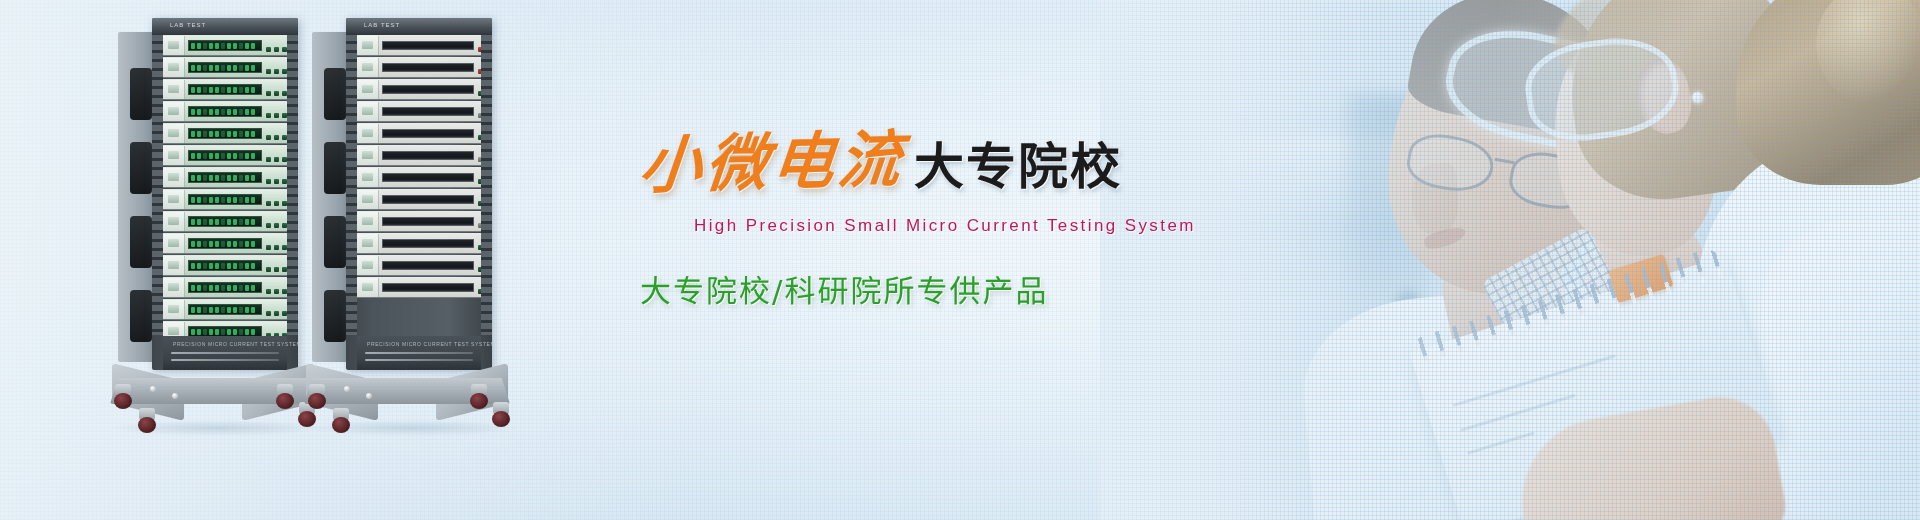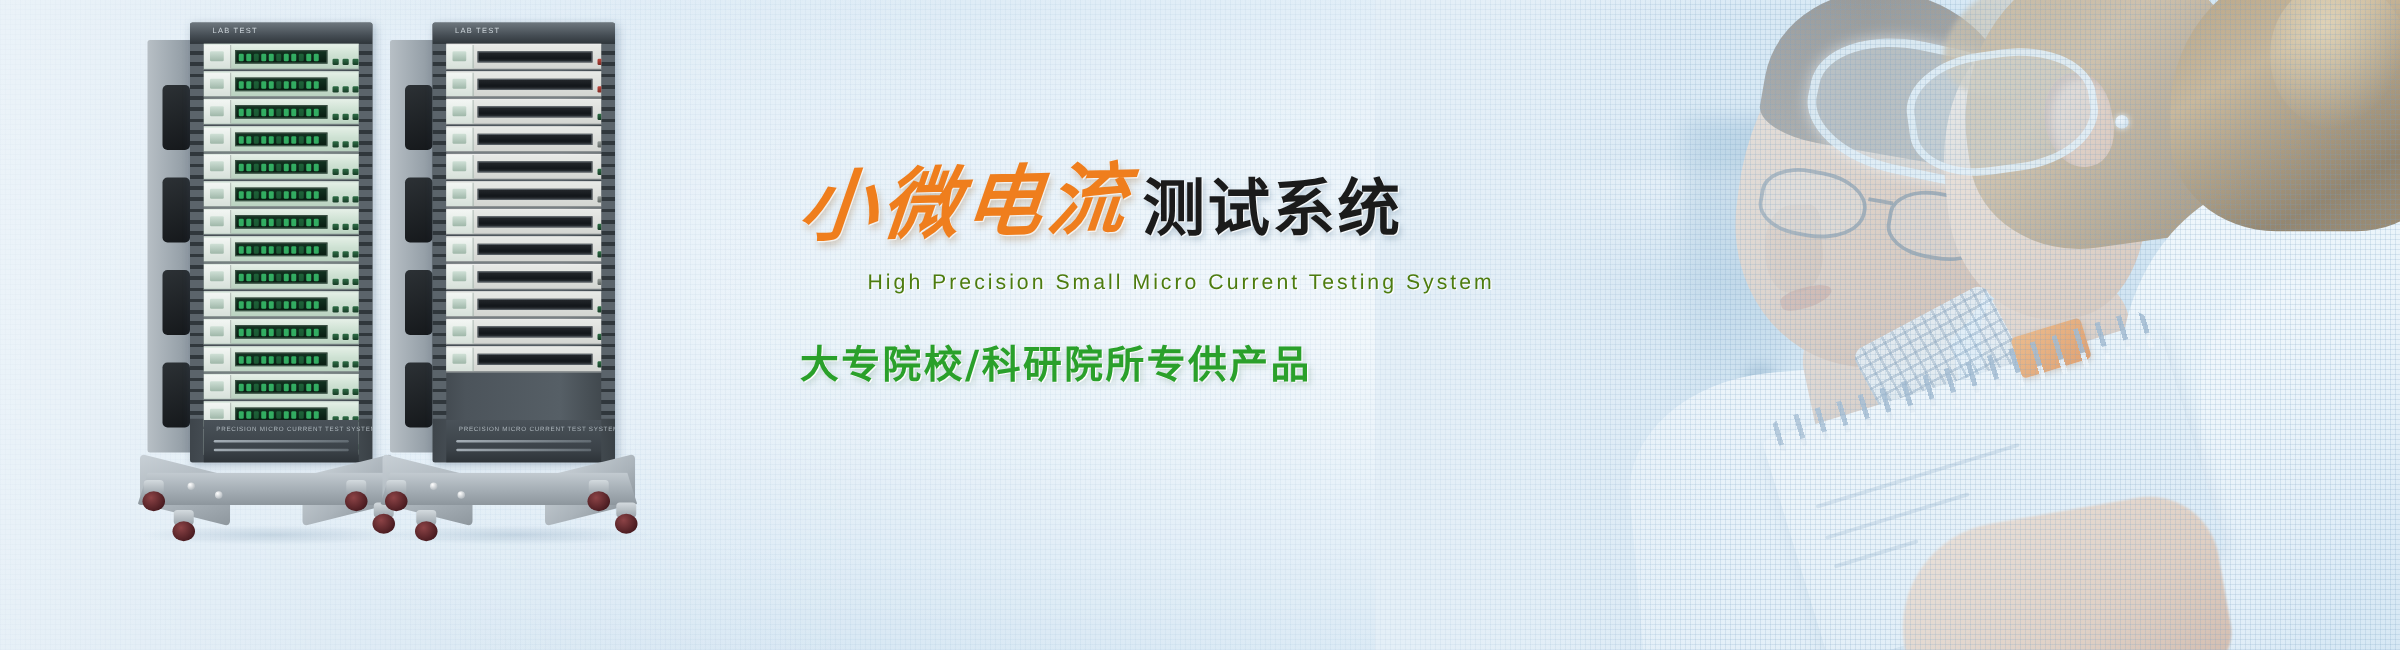--- a/index.html
+++ b/index.html
@@ -521,30 +521,30 @@
     text-shadow:
       1px 1px 0 rgba(255,255,255,0.7),
       2px 4px 6px rgba(150,95,35,0.3);
   }
   .sub-en {
     margin-top: 18px;
     margin-left: 54px;
     font-family: "Liberation Sans", sans-serif;
     font-size: 17px;
     letter-spacing: 2.4px;
-    color: #4d7c0f;
+    color: #be185d;
     text-shadow: 1px 1px 0 rgba(255,255,255,0.9);
     white-space: nowrap;
   }
   .sub-cn {
     margin-top: 30px;
     margin-left: 0px;
     font-family: "DejaVu Sans", "Liberation Sans", sans-serif;
     font-size: 31px;
-    font-weight: bold;
+    font-weight: normal;
     letter-spacing: 2px;
     color: #2aa02a;
     text-shadow:
       1px 1px 0 rgba(255,255,255,0.9),
       2px 3px 5px rgba(70,120,80,0.25);
     white-space: nowrap;
   }
 </style>
 </head>
 <body>
@@ -1173,19 +1173,19 @@
           <div class="caster-fork"></div>
           <div class="caster-wheel"></div>
         </div>
       </div>
     </div>
   </div>
 
   <div class="copy">
     <div class="headline">
       <span class="hl-accent">小微电流</span>
-      <span class="hl-dark">测试系统</span>
+      <span class="hl-dark">大专院校</span>
     </div>
     <div class="sub-en">High Precision Small Micro Current Testing System</div>
     <div class="sub-cn">大专院校/科研院所专供产品</div>
   </div>
 
 </div>
 
 </body></html>

